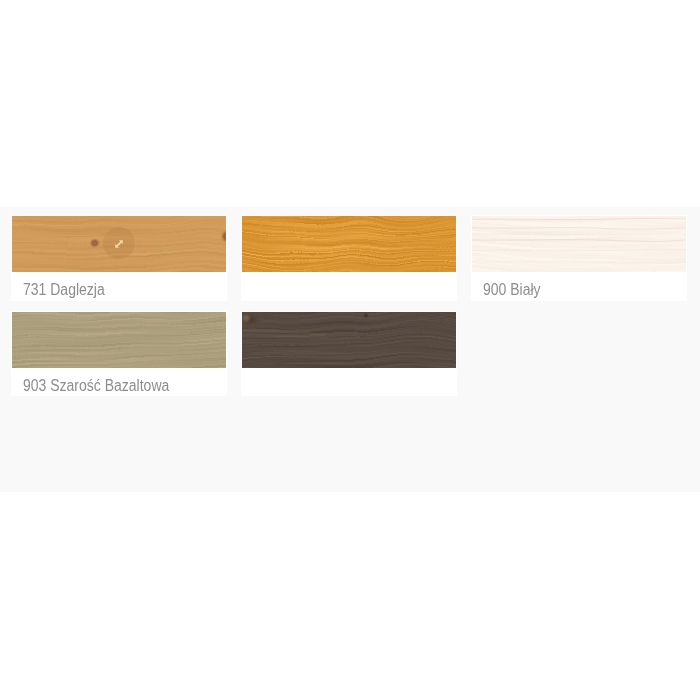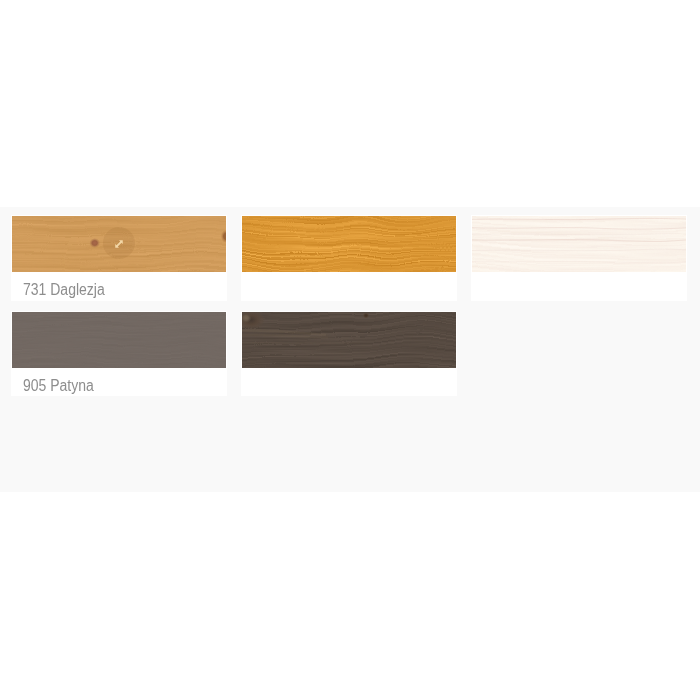--- a/index.html
+++ b/index.html
@@ -142,34 +142,35 @@
                 <rect width="214" height="56" filter="url(#wood2)"></rect>
                 <path d="M0 3.4 C40 2.4, 90 4.4, 130 3.2 S190 2.4, 214 3.0" stroke="#e5cdc4" stroke-width="0.9" fill="none" opacity="0.55"></path>
                 <path d="M0 11.6 C35 13.4, 80 10.4, 120 12.0 S180 13.6, 214 11.8" stroke="#e7d1ca" stroke-width="1" fill="none" opacity="0.5"></path>
                 <path d="M0 23.8 C45 24.8, 95 22.6, 140 24.4 S190 25.6, 214 24.0" stroke="#e4cbc3" stroke-width="1.2" fill="none" opacity="0.45"></path>
                 <path d="M0 18.2 C50 17.4, 110 19.4, 160 18.4 S200 17.6, 214 18.0" stroke="#ecdcd5" stroke-width="1" fill="none" opacity="0.3"></path>
                 <path d="M0 34.5 C50 33.2, 100 35.6, 150 34.2 S195 33.0, 214 33.8" stroke="#ebdbd4" stroke-width="1" fill="none" opacity="0.35"></path>
                 <path d="M0 45.5 C40 46.5, 95 44.6, 145 46.0 S195 47.0, 214 45.8" stroke="#eddfd8" stroke-width="1" fill="none" opacity="0.3"></path>
               </svg>
             </div>
           </div>
-      </div>
-
-
-      <div class="swatch-card">
-        <div class="swatch-img" style="background: rgb(118, 108, 102);">
+        <div class="swatch-label"><span>900 Biały</span></div>
+      </div>
+
+      <div class="swatch-card">
+        <div class="swatch-img" style="background: rgb(189, 175, 143);">
             <div class="tex">
               <svg width="214" height="56">
                 <defs></defs>
-                <rect width="214" height="56" filter="url(#wood4)"></rect>
-              </svg>
-            </div>
-          </div>
-        <div class="swatch-label"><span>905 Patyna</span></div>
-      </div>
+                <rect width="214" height="56" filter="url(#wood3)"></rect>
+              </svg>
+            </div>
+          </div>
+        <div class="swatch-label"><span>903 Szarość Bazaltowa</span></div>
+      </div>
+
 
 
       <div class="swatch-card">
         <div class="swatch-img" style="background: rgb(104, 90, 80);">
             <div class="tex">
               <svg width="214" height="56">
                 <defs>
                   <radialGradient id="knot6_0">
                     <stop offset="0%" stop-color="#453931"></stop>
                     <stop offset="48%" stop-color="#574639" stop-opacity="0.95"></stop>

